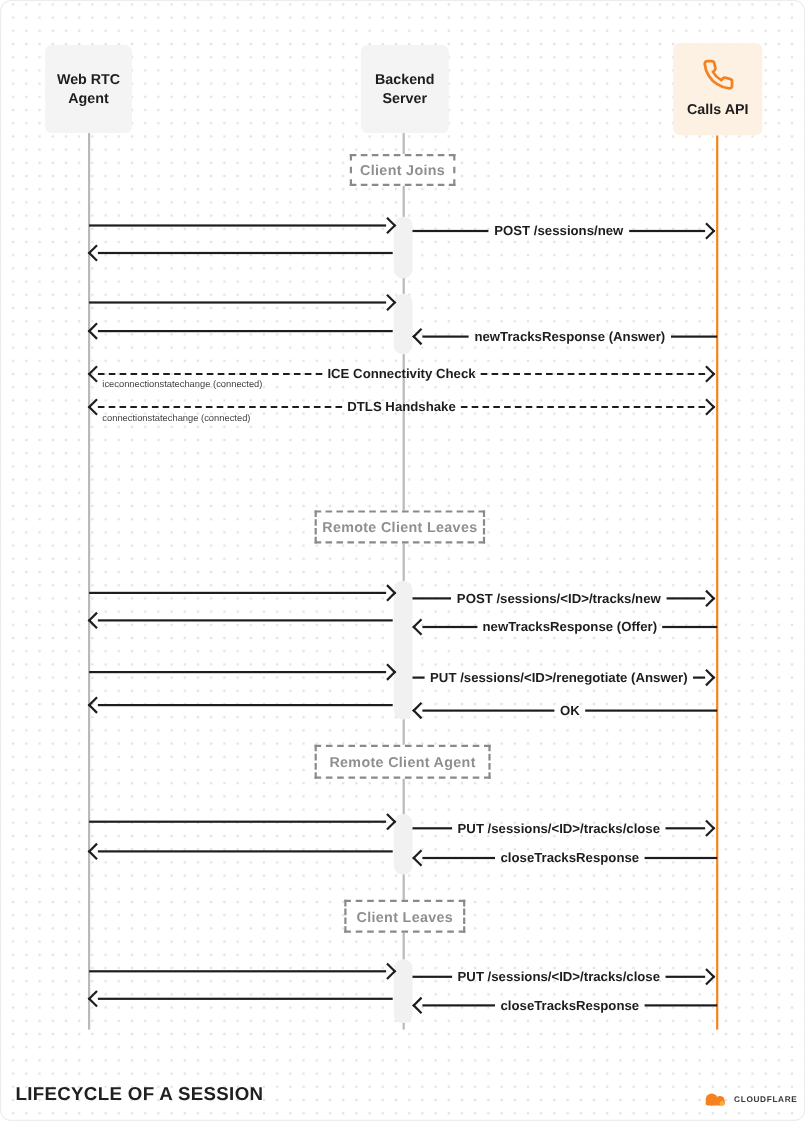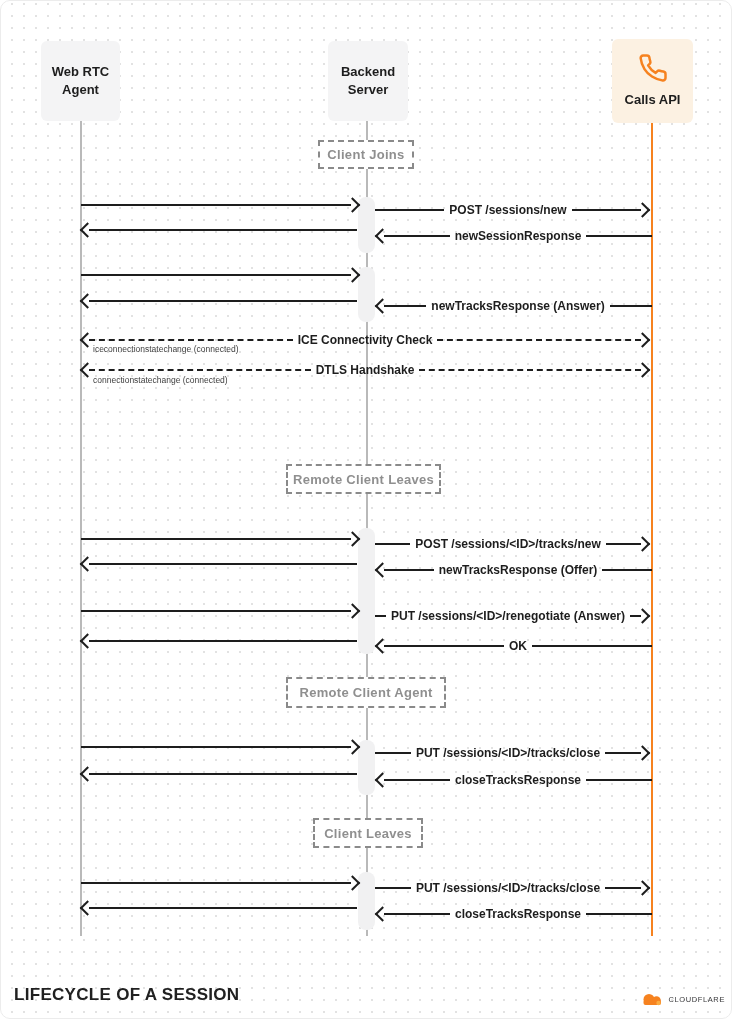--- a/index.html
+++ b/index.html
@@ -34,21 +34,21 @@
   .chev.r{right:1px;transform:translateY(-50%) rotate(45deg)}
   .chev.l{left:1px;transform:translateY(-50%) rotate(-135deg)}
   .ar{padding-right:8px}
   .al{padding-left:8px}
   .msg.orange{--ink:#F6821F}
   
   .note{position:absolute;z-index:4;font-size:8.5px;color:#414141;white-space:nowrap}
   
   .footer-title{position:absolute;left:13px;top:984px;z-index:5;font-size:17px;font-weight:700;color:#202020;letter-spacing:.3px}
   .brand{position:absolute;right:6px;top:991px;z-index:5;display:flex;align-items:center;gap:3px}
-  .brand .word{font-size:7.5px;font-weight:400;color:#38383a;letter-spacing:.6px}
+  .brand .word{font-size:7.5px;font-weight:700;color:#38383a;letter-spacing:.6px}
   .phone-svg{width:30px;height:30px}
 </style>
 </head>
 <body>
 
 <div class="canvas">
 
   <div class="life" style="left:79px"></div>
   <div class="life" style="left:365px"></div>
   <div class="life orange-line" style="left:650px"></div>
@@ -90,26 +90,20 @@
       <span class="chev r"></span>
   </div>
   <div class="msg ar" style="left:374px;top:202px;width:274px">
     <span class="seg"></span>
       <span class="lbl">POST /sessions/new</span>
       <span class="seg"></span>
       <span class="chev r"></span>
   </div>
   <div class="msg al" style="left:80px;top:222px;width:276px">
     <span class="chev l"></span>
-      <span class="seg"></span>
-  </div>
-  <div class="msg al" style="left:375px;top:228px;width:276px">
-    <span class="chev l"></span>
-      <span class="seg"></span>
-      <span class="lbl">newSessionResponse</span>
       <span class="seg"></span>
   </div>
 
   <div class="msg ar" style="left:80px;top:267px;width:278px">
     <span class="seg"></span>
       <span class="chev r"></span>
   </div>
   <div class="msg al" style="left:80px;top:293px;width:276px">
     <span class="chev l"></span>
       <span class="seg"></span>

